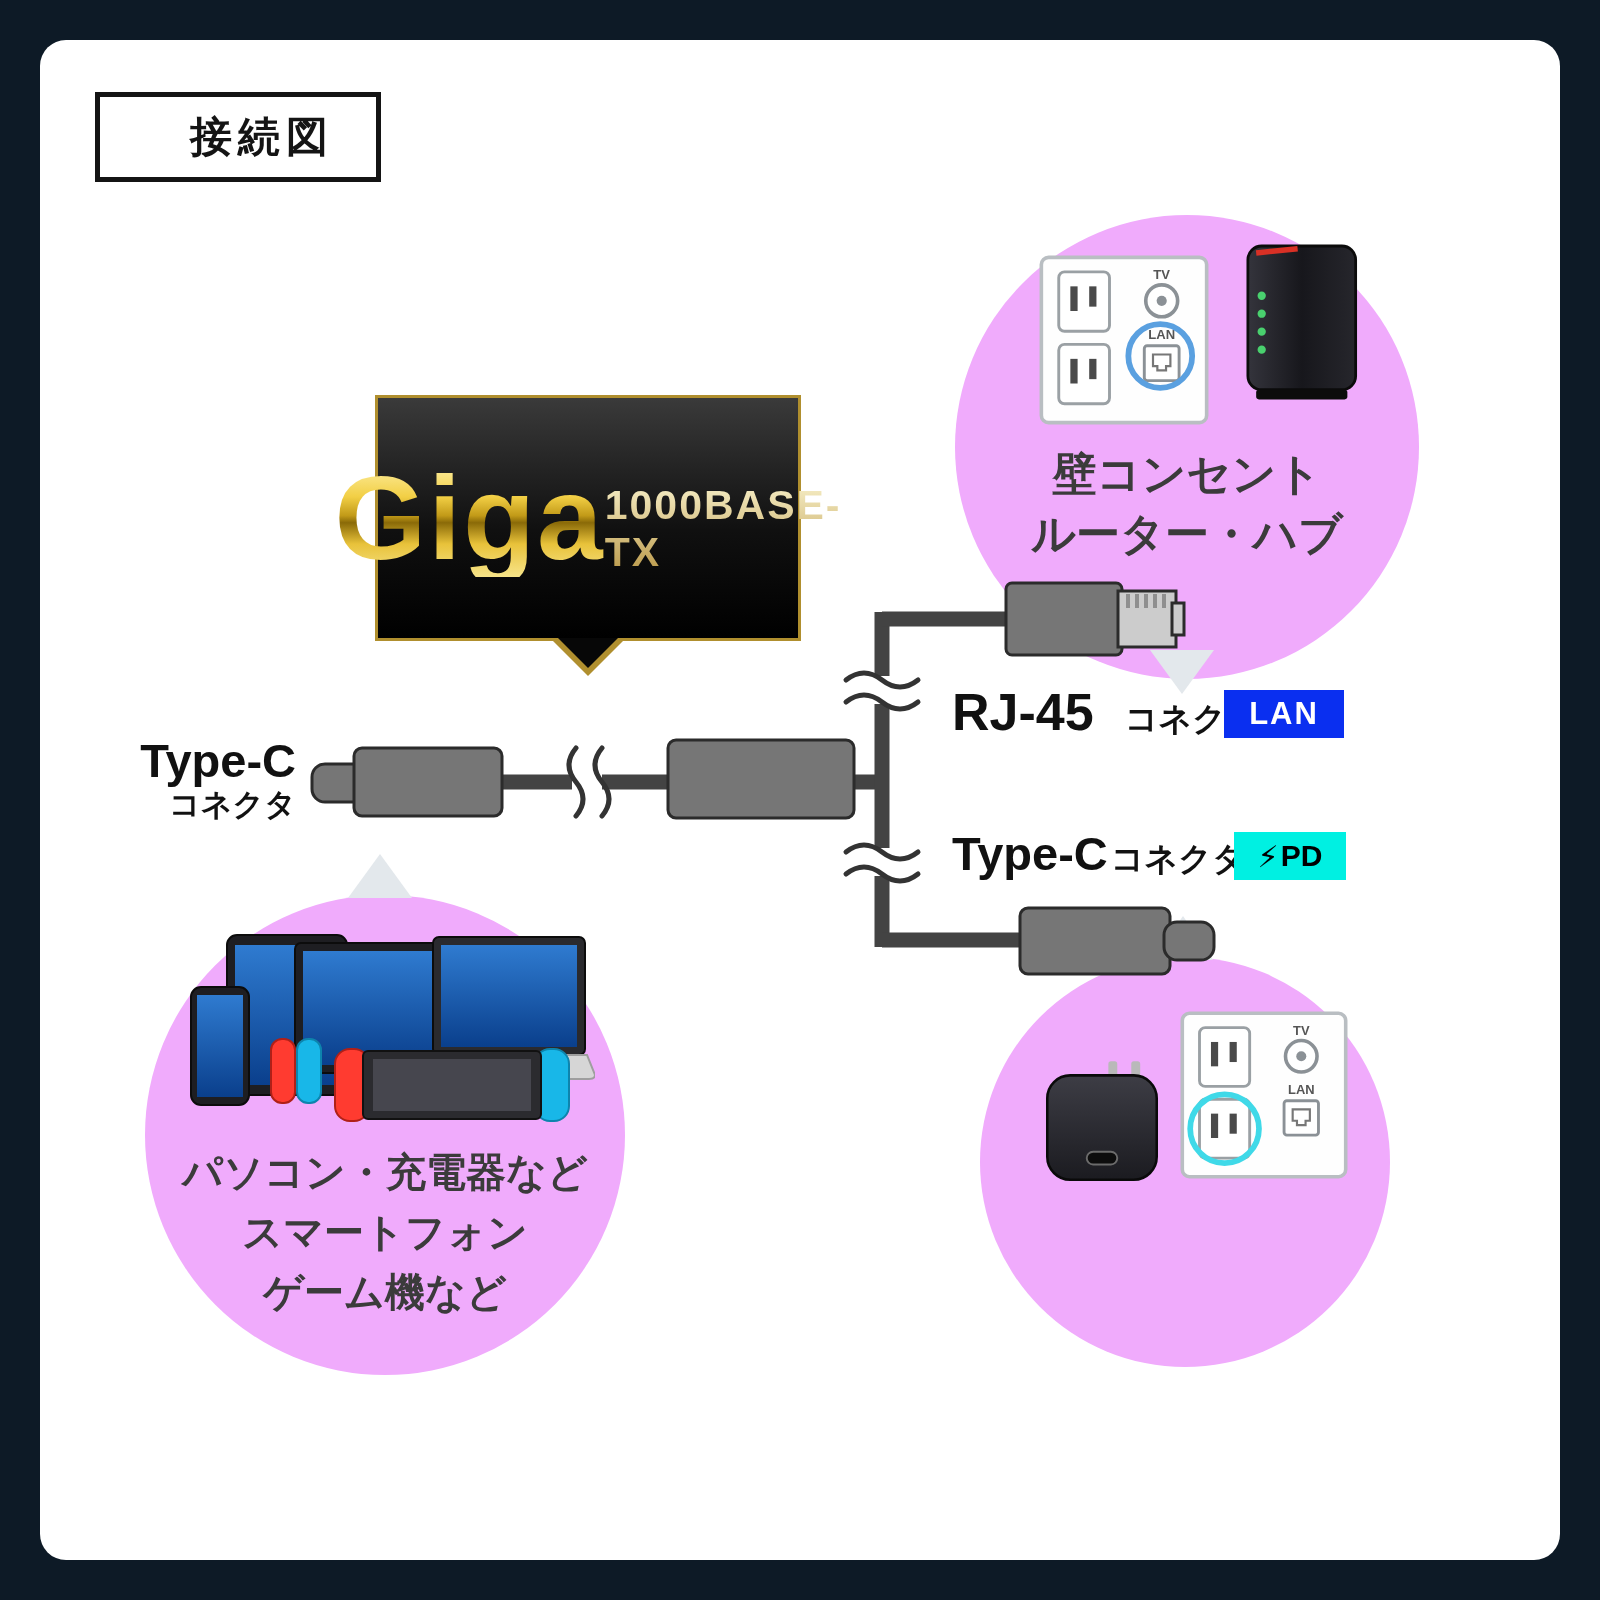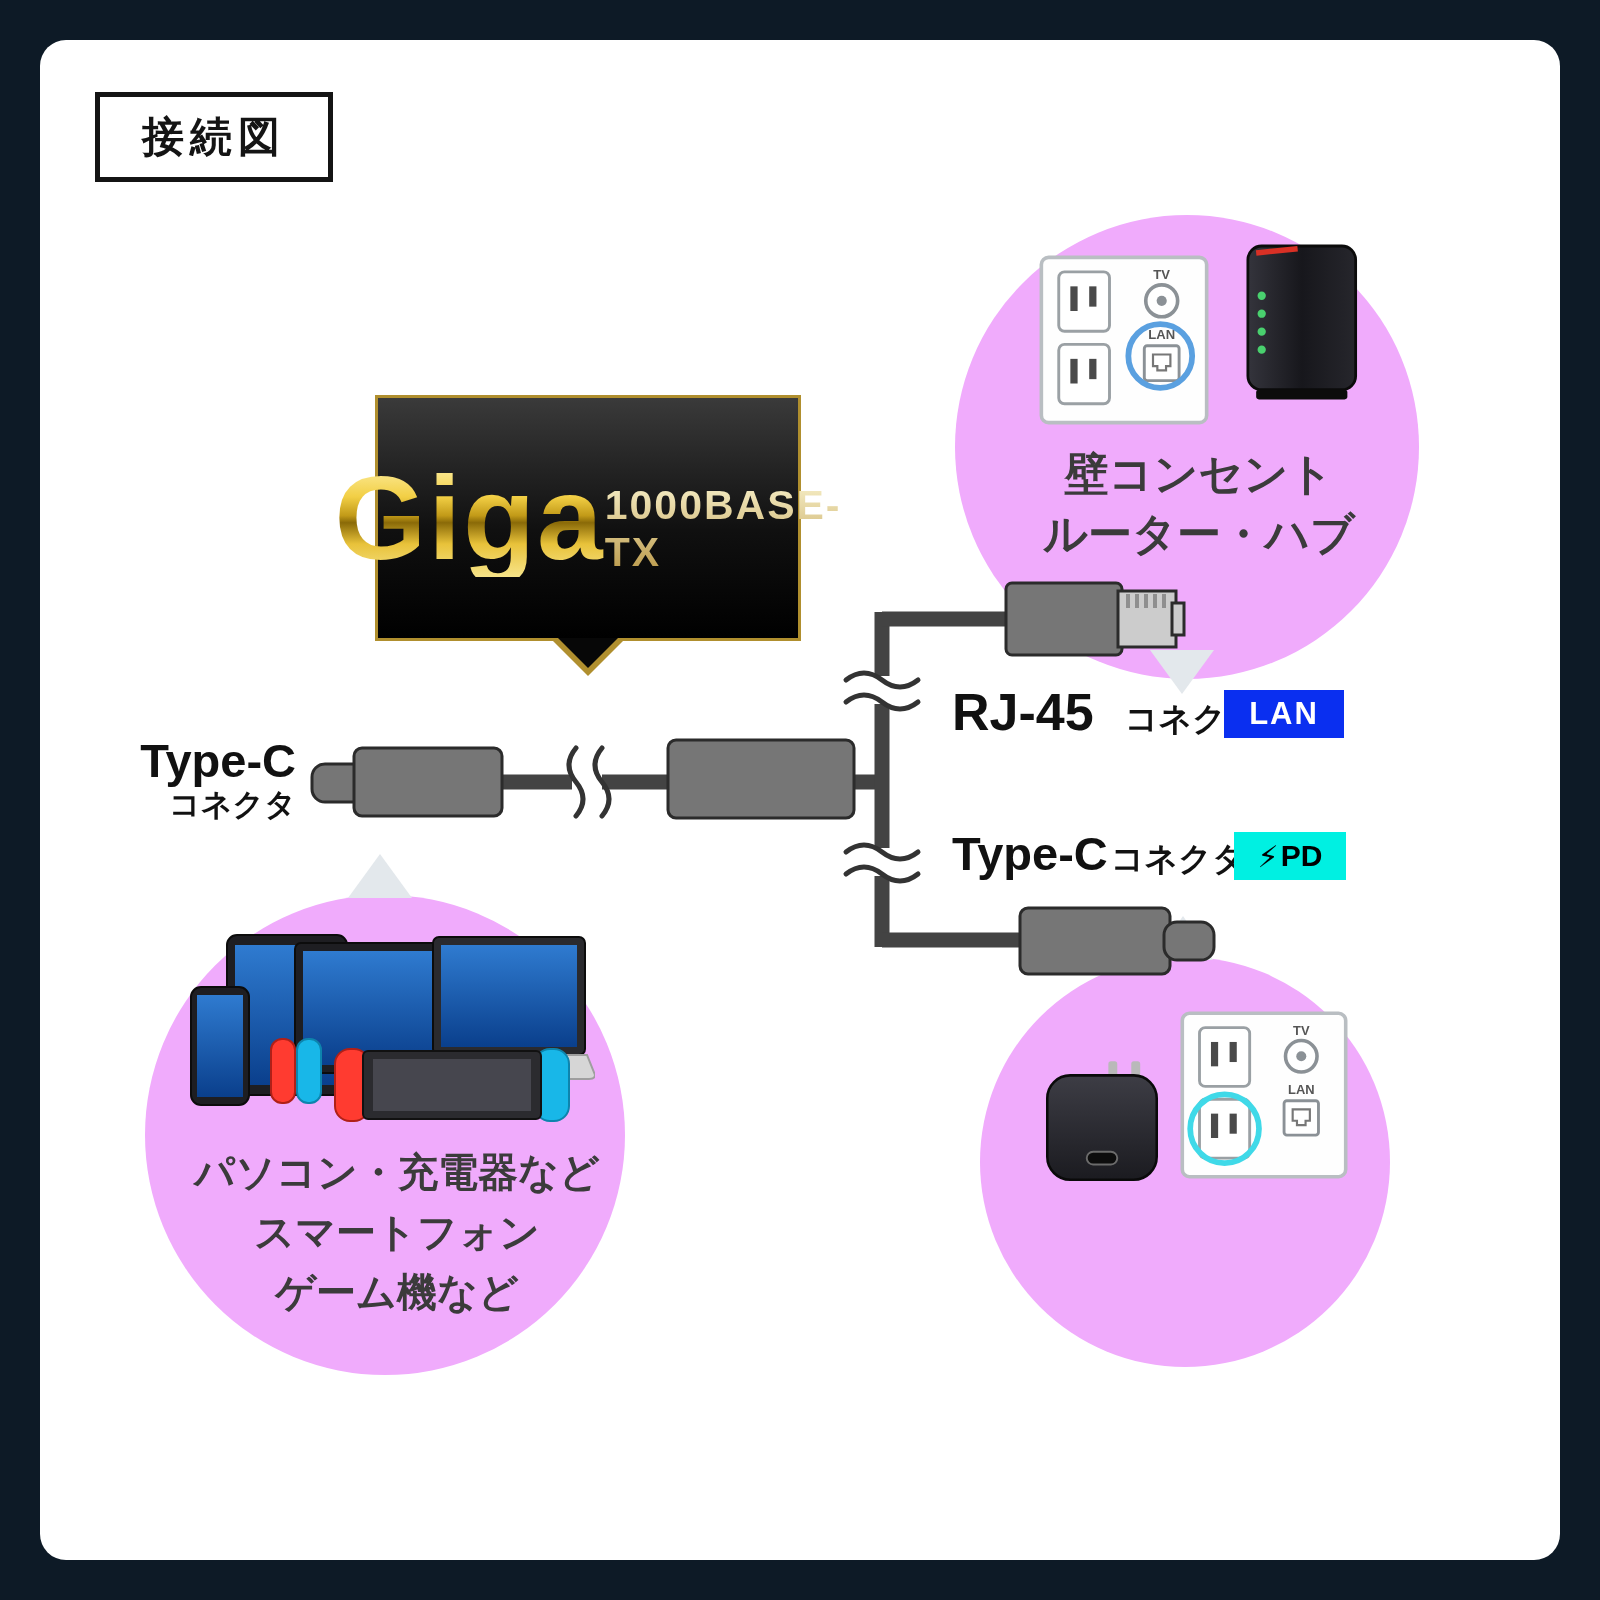--- a/index.html
+++ b/index.html
@@ -3,34 +3,34 @@
 <meta charset="utf-8">
 <style>
   html,body{margin:0;padding:0;background:#0d1a26;}
   .frame{position:relative;width:1600px;height:1600px;background:#0d1a26;overflow:hidden;
          font-family:"Liberation Sans","DejaVu Sans",sans-serif;}
   .card{position:absolute;inset:40px;background:#ffffff;border-radius:26px;}
 
   
   .title-box{position:absolute;left:95px;top:92px;z-index:3;background:#fff;
              border:5px solid #141414;padding:12px 42px;}
-  .title-text{font-size:42px;font-weight:700;color:#141414;letter-spacing:6px;}
+  .title-text{font-size:42px;font-weight:700;color:#141414;letter-spacing:6px;margin-left:48px;}
 
   
   .bubble{position:absolute;border-radius:50%;background:#f0abfc;z-index:1;}
   .bubble-router{left:955px;top:215px;width:464px;height:464px;}
   .bubble-devices{left:145px;top:895px;width:480px;height:480px;}
   .bubble-charger{left:980px;top:957px;width:410px;height:410px;}
   .ptr{position:absolute;width:0;height:0;z-index:1;}
   .ptr-router{left:1150px;top:650px;border-left:32px solid transparent;border-right:32px solid transparent;border-top:44px solid #e3e8ec;}
   .ptr-devices{left:348px;top:854px;border-left:32px solid transparent;border-right:32px solid transparent;border-bottom:44px solid #e3e8ec;}
   .ptr-charger{left:1153px;top:916px;border-left:30px solid transparent;border-right:30px solid transparent;border-bottom:44px solid #e3e8ec;}
 
   .ill{position:absolute;}
-  .cap{position:absolute;left:12px;width:100%;text-align:center;font-weight:700;color:#3b3b3b;z-index:2;}
+  .cap{position:absolute;left:0;width:100%;text-align:center;font-weight:700;color:#3b3b3b;z-index:2;}
   .cap-44{font-size:44px;} .cap-40{font-size:40px;} .cap-46{font-size:46px;}
 
   
   .giga-badge{position:absolute;left:375px;top:395px;width:420px;height:240px;z-index:2;
               background:linear-gradient(180deg,#3a3a3a 0%,#101010 55%,#000 100%);
               border:3px solid #b08f2e;display:flex;align-items:center;justify-content:center;}
   .giga-text{font-size:118px;line-height:1;font-weight:800;letter-spacing:2px;
              background:linear-gradient(180deg,#fff3b0 0%,#f2cf45 32%,#c29a18 48%,#8a6a08 54%,#e8c23a 72%,#f7e489 100%);
              -webkit-background-clip:text;background-clip:text;-webkit-text-fill-color:transparent;color:#d8b021;}
   .giga-sub{margin-top:21px;font-size:41px;font-weight:700;letter-spacing:2px;

